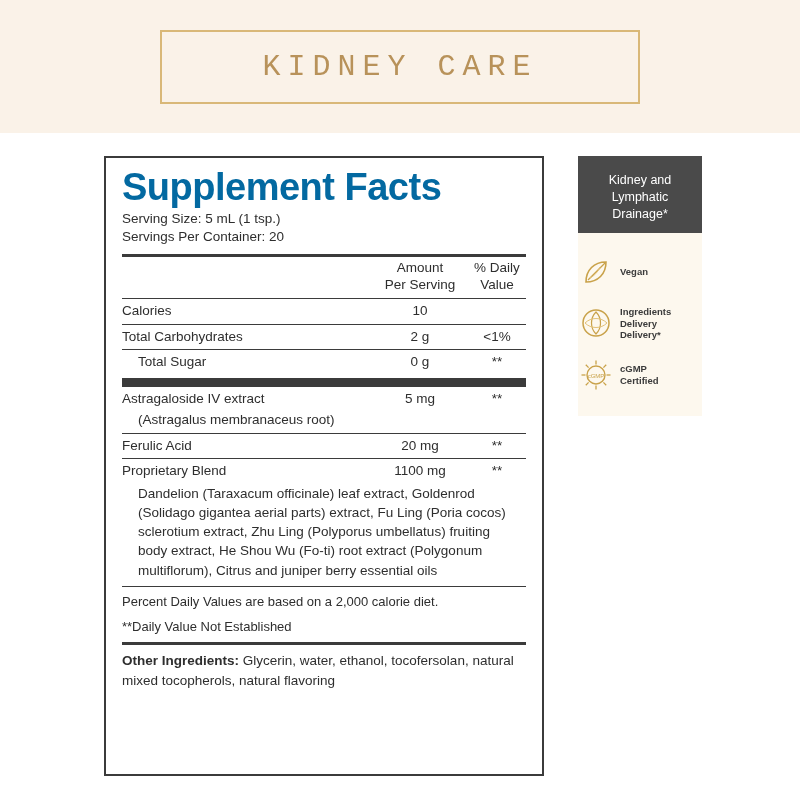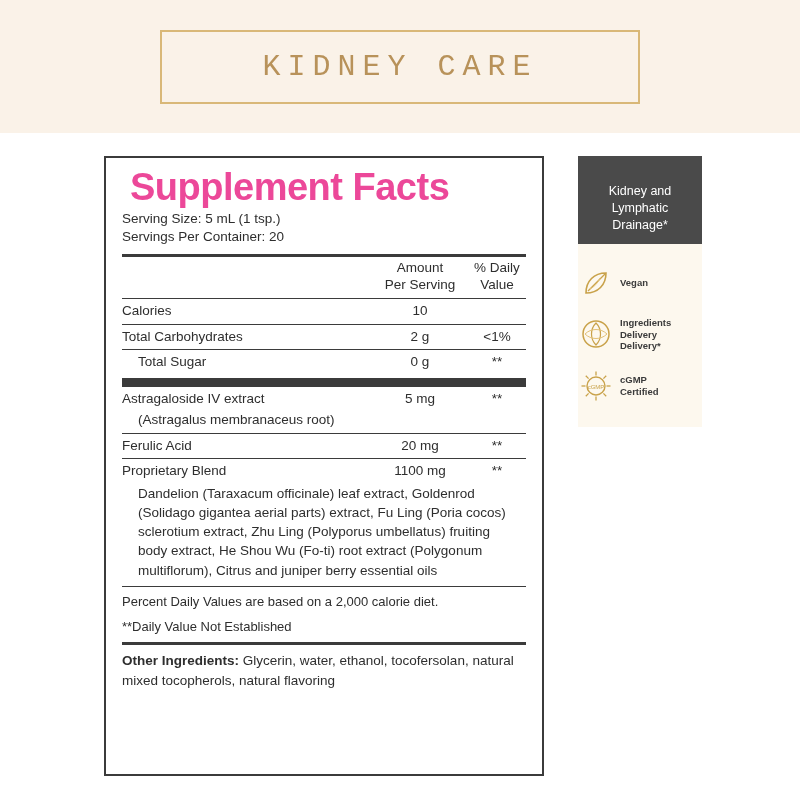--- a/index.html
+++ b/index.html
@@ -57,24 +57,24 @@
     width: 440px;
     height: 620px;
     border: 2px solid #3b3b3b;
     box-sizing: border-box;
     background: #ffffff;
     padding: 6px 16px 0 16px;
   }
   .facts-title {
     font-size: 38px;
     font-weight: 700;
-    color: #ec4899;
+    color: #0369a1;
     letter-spacing: -0.5px;
     line-height: 1.05;
-    margin: 4px 0 2px 8px;
+    margin: 4px 0 2px 0;
     font-family: "Liberation Sans", sans-serif;
   }
   .serving-line {
     font-size: 13.5px;
     color: #2e2e2e;
     line-height: 1.35;
   }
 
   .rule-thin { border-top: 1px solid #3b3b3b; }
   .rule-med  { border-top: 3px solid #3b3b3b; }
@@ -134,21 +134,21 @@
     top: 23px;
     width: 124px;
     background: #fdf8ee;
   }
   .badge-header {
     background: #4a4a4a;
     color: #ffffff;
     text-align: center;
     font-size: 12.5px;
     line-height: 1.35;
-    padding: 27px 6px 10px 6px;
+    padding: 16px 6px 10px 6px;
   }
   .badge-list {
     padding: 14px 0 16px 0;
   }
   .badge-item {
     display: flex;
     align-items: center;
     gap: 8px;
     padding: 9px 8px 9px 2px;
   }

